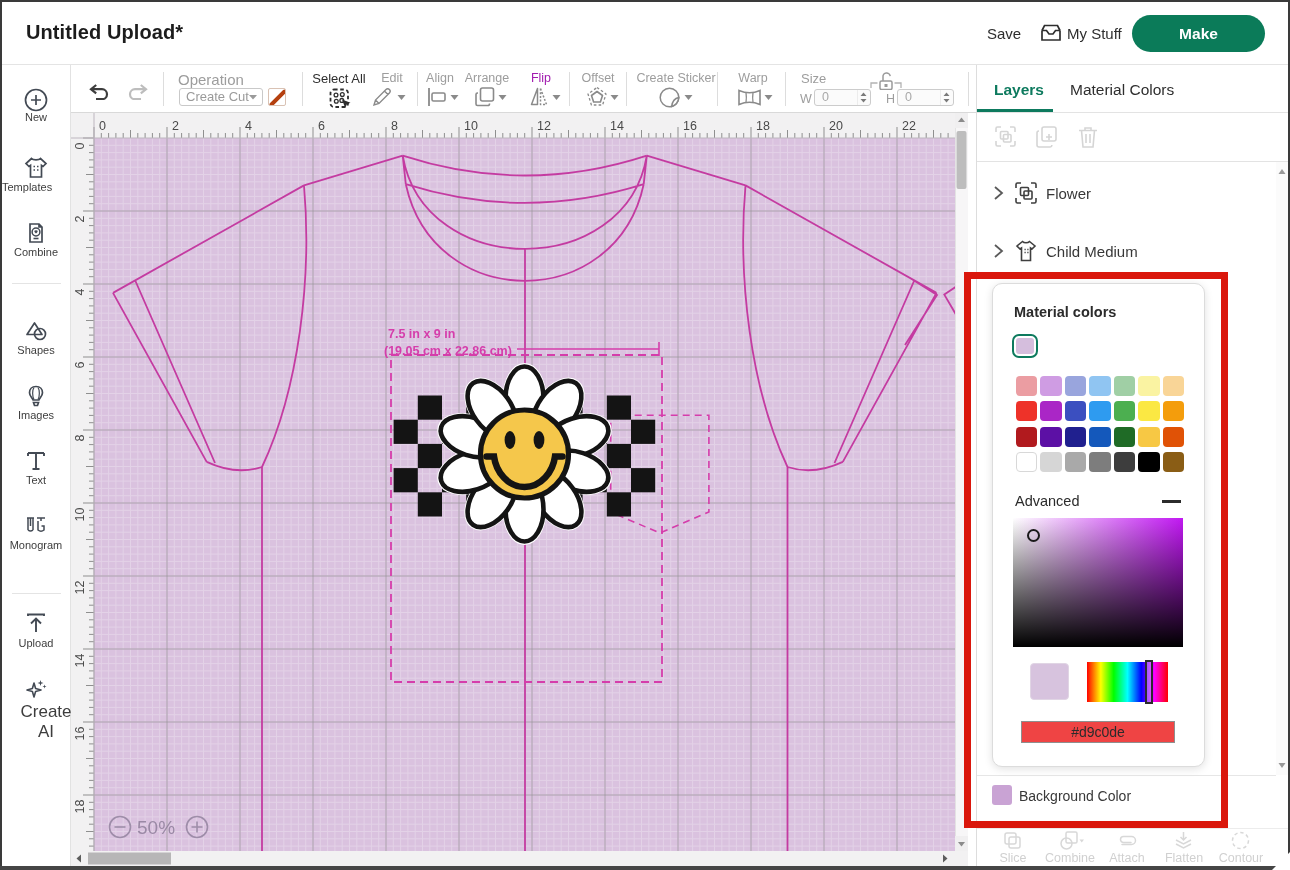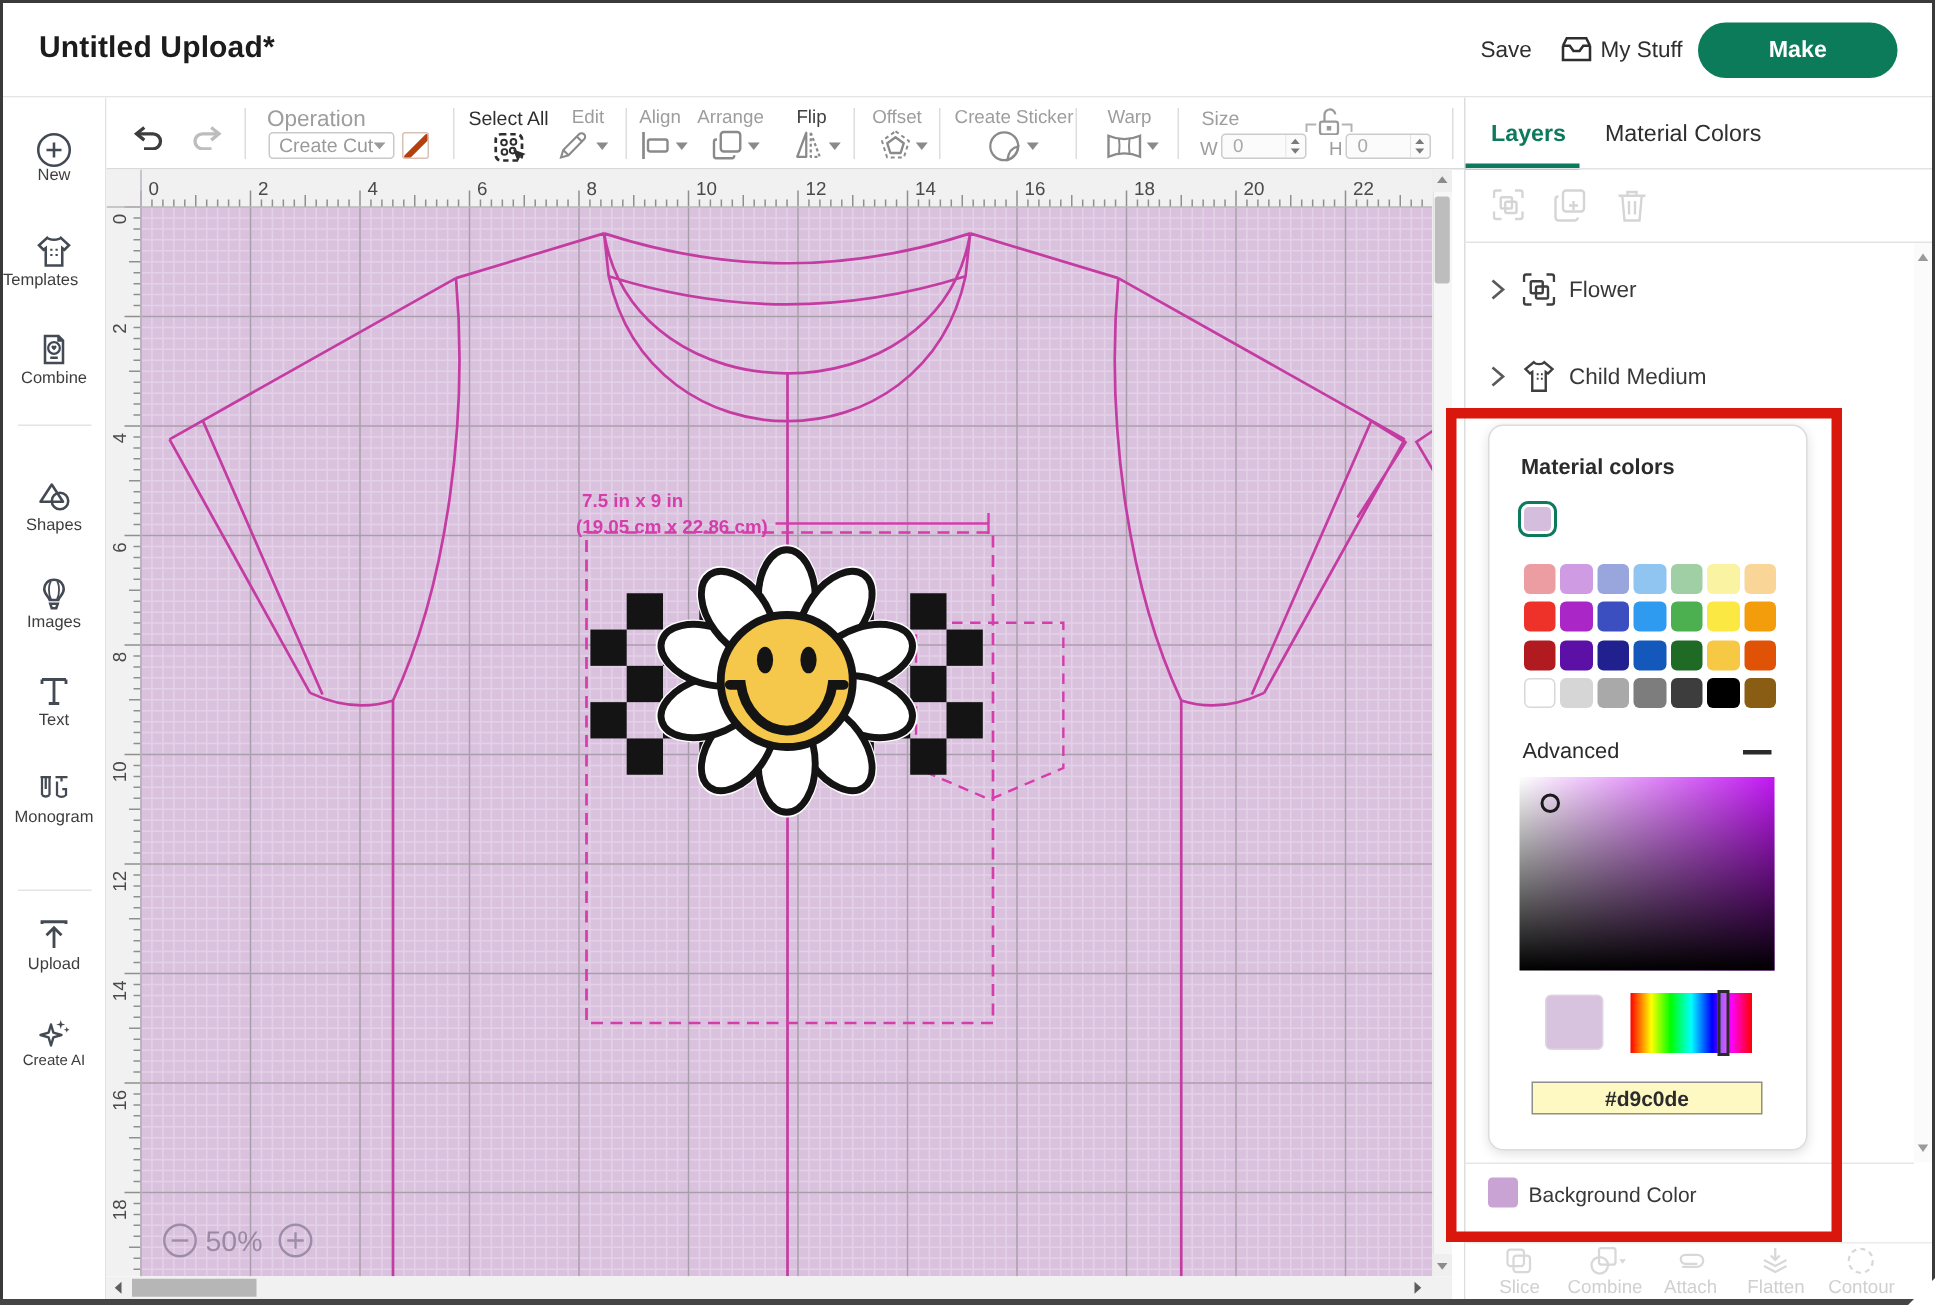--- a/index.html
+++ b/index.html
@@ -56,21 +56,21 @@
     <div class="abs" style="left:2px;top:539px;width:68px;text-align:center;font-size:11px;color:#3d3d3d">Monogram</div>
     <svg class="abs" style="left:22px;top:610px" width="28" height="28" viewBox="0 0 28 28">
       <path d="M6,6 V4.5 H22 V6 M14,8.5 V22 M9,13.5 L14,8.5 L19,13.5" fill="none" stroke="#434a54" stroke-width="1.9"></path>
     </svg>
     <div class="abs" style="left:2px;top:637px;width:68px;text-align:center;font-size:11px;color:#3d3d3d">Upload</div>
     <svg class="abs" style="left:22px;top:675px" width="28" height="28" viewBox="0 0 28 28">
       <path d="M12,8 L13.6,13.4 L19,15 L13.6,16.6 L12,22 L10.4,16.6 L5,15 L10.4,13.4 Z" fill="none" stroke="#434a54" stroke-width="1.6" stroke-linejoin="round"></path>
       <path d="M18.5,5 L19.2,7.3 L21.5,8 L19.2,8.7 L18.5,11 L17.8,8.7 L15.5,8 L17.8,7.3 Z" fill="#434a54"></path>
       <path d="M22.5,9.5 L23,11 L24.5,11.5 L23,12 L22.5,13.5 L22,12 L20.5,11.5 L22,11 Z" fill="#434a54"></path>
     </svg>
-    <div class="abs" style="left:2px;top:702px;width:68px;text-align:center;font-size:10px;color:#3d3d3d">Create AI</div>
+    <div class="abs" style="left:12px;top:702px;width:68px;text-align:center;font-size:17px;color:#3d3d3d">Create AI</div>
     <div class="abs" style="left:12px;top:283px;width:49px;height:1px;background:#e4e4e4"></div>
     <div class="abs" style="left:12px;top:593px;width:49px;height:1px;background:#e4e4e4"></div>
 
 <div class="abs" style="left:71px;top:65px;width:905px;height:48px;background:#fff;border-bottom:1px solid #d9d9d9"></div>
 <svg class="abs" style="left:89px;top:84px" width="21" height="16" viewBox="0 0 21 16">
       <path d="M7.2,1 L2,5.2 L7.2,9.4" fill="none" stroke="#3d3d3d" stroke-width="2.2"></path>
       <path d="M2.8,5.2 H13 a5,5 0 0 1 0,10 H7" fill="none" stroke="#3d3d3d" stroke-width="2.2"></path>
     </svg>
     <svg class="abs" style="left:127px;top:84px" width="21" height="16" viewBox="0 0 21 16">
       <path d="M13.8,1 L19,5.2 L13.8,9.4" fill="none" stroke="#bdbdbd" stroke-width="2.2"></path>
@@ -119,21 +119,21 @@
       <path d="M0.5,1 L4.5,6 L8.5,1 Z" fill="#8a8a8a"></path>
     </svg>
     <div class="abs" style="left:427px;top:71px;width:120px;text-align:center;font-size:12.5px;color:#9d9d9d">Arrange</div>
     <svg class="abs" style="left:474px;top:86px" width="22" height="22" viewBox="0 0 22 22">
       <rect x="6.5" y="2" width="13" height="13" rx="2" fill="none" stroke="#8a8a8a" stroke-width="1.6"></rect>
       <path d="M4,7 H3.5 a1.5,1.5 0 0 0 -1.5,1.5 V18 a1.5,1.5 0 0 0 1.5,1.5 H14 a1.5,1.5 0 0 0 1.5,-1.5 V17.5" fill="none" stroke="#8a8a8a" stroke-width="1.6"></path>
     </svg>
     <svg class="abs" style="left:498px;top:94px" width="9" height="7" viewBox="0 0 9 7">
       <path d="M0.5,1 L4.5,6 L8.5,1 Z" fill="#8a8a8a"></path>
     </svg>
-    <div class="abs" style="left:481px;top:71px;width:120px;text-align:center;font-size:12.5px;color:#404040">Flip</div>
+    <div class="abs" style="left:481px;top:71px;width:120px;text-align:center;font-size:12.5px;color:#a21caf">Flip</div>
     <svg class="abs" style="left:530px;top:87px" width="18" height="19" viewBox="0 0 18 19">
       <path d="M7.5,1.5 V17.5 L1.5,17.5 Z" fill="none" stroke="#8a8a8a" stroke-width="1.5" stroke-linejoin="round"></path>
       <path d="M10.5,1.5 V17.5 L16.5,17.5 Z" fill="none" stroke="#8a8a8a" stroke-width="1.5" stroke-linejoin="round" stroke-dasharray="2 1.7"></path>
     </svg>
     <svg class="abs" style="left:552px;top:94px" width="9" height="7" viewBox="0 0 9 7">
       <path d="M0.5,1 L4.5,6 L8.5,1 Z" fill="#8a8a8a"></path>
     </svg>
     <div class="abs" style="left:538px;top:71px;width:120px;text-align:center;font-size:12.5px;color:#9d9d9d">Offset</div>
     <svg class="abs" style="left:585px;top:85px" width="24" height="24" viewBox="0 0 24 24">
       <path d="M12,6.5 L17.5,10.5 L15.4,17 H8.6 L6.5,10.5 Z" fill="none" stroke="#8a8a8a" stroke-width="1.6" stroke-linejoin="round"></path>
@@ -400,21 +400,21 @@
     <div class="abs" style="left:1015px;top:493px;font-size:14.5px;color:#2b2b2b">Advanced</div>
     <div class="abs" style="left:1162px;top:500px;width:19px;height:2.5px;background:#2b2b2b"></div>
     <div class="abs" style="left:1013px;top:518px;width:170px;height:129px;background:
 linear-gradient(to bottom, rgba(0,0,0,0) 0%, #000 100%),
 linear-gradient(to right, #fff 0%, #c118f2 100%)"></div>
     <div class="abs" style="left:1027px;top:529px;width:13px;height:13px;border:2.5px solid #1a1a1a;border-radius:50%"></div>
     <div class="abs" style="left:1030px;top:663px;width:39px;height:37px;border-radius:4px;background:#d7c3de;border:1px solid #e0d5e4"></div>
     <div class="abs" style="left:1087px;top:662px;width:81px;height:40px;background:
 linear-gradient(to right,#f00 0%,#ff0 17%,#0f0 33%,#0ff 50%,#00f 67%,#f0f 83%,#f00 100%)"></div>
     <div class="abs" style="left:1145px;top:660px;width:8px;height:44px;border:2px solid #2b2b2b;background:rgba(255,255,255,.35)"></div>
-    <div class="abs" style="left:1021px;top:721px;width:154px;height:22px;border:1px solid #8f8f8f;background:#fef9c3;font-size:14px;font-weight:bold;color:#2b2b2b;text-align:center;line-height:21px">#d9c0de</div>
+    <div class="abs" style="left:1021px;top:721px;width:154px;height:22px;border:1px solid #8f8f8f;background:#ef4444;font-size:14px;font-weight:normal;color:#2b2b2b;text-align:center;line-height:21px">#d9c0de</div>
 
 <div class="abs" style="left:964px;top:272px;width:264px;height:556px;border:7px solid #da170c"></div>
 
 <div class="abs" style="left:0;top:0;width:1290px;height:2px;background:#3a3a3a"></div>
 <div class="abs" style="left:0;top:0;width:2px;height:870px;background:#3a3a3a"></div>
 <div class="abs" style="left:1288px;top:0;width:2px;height:870px;background:#3a3a3a"></div>
 <div class="abs" style="left:0;top:866px;width:1290px;height:4px;background:#454545"></div>
 <div class="abs" style="left:1272px;top:852px;width:18px;height:18px;background:#fff;clip-path:polygon(100% 0,100% 100%,0 100%)"></div>
 </div>
 </body></html>

